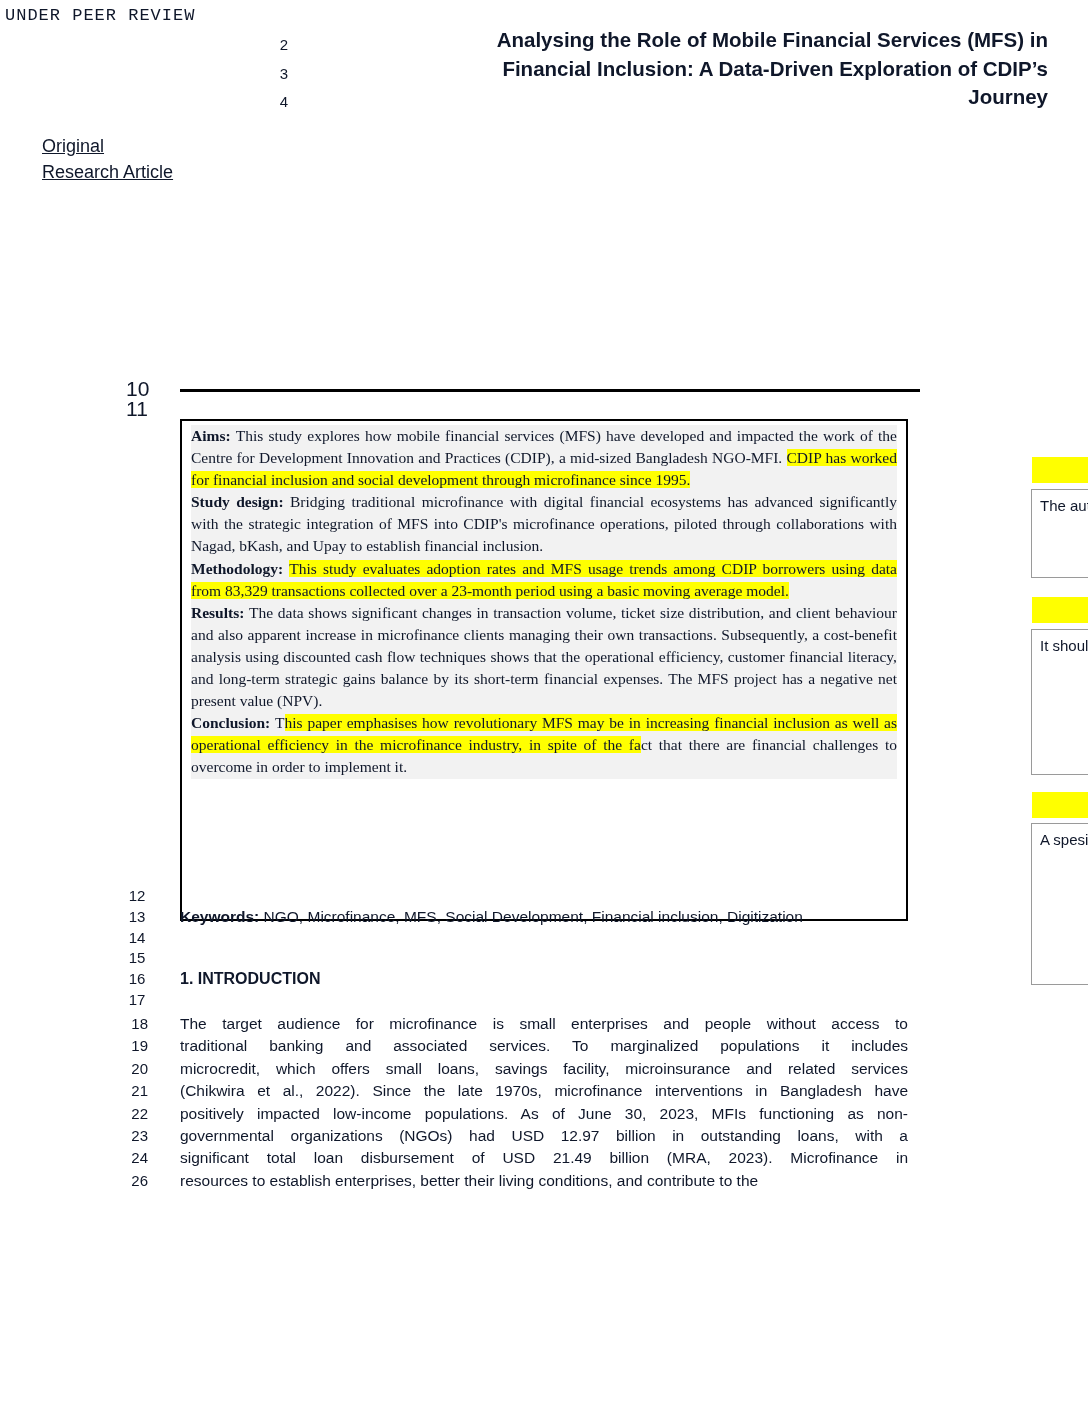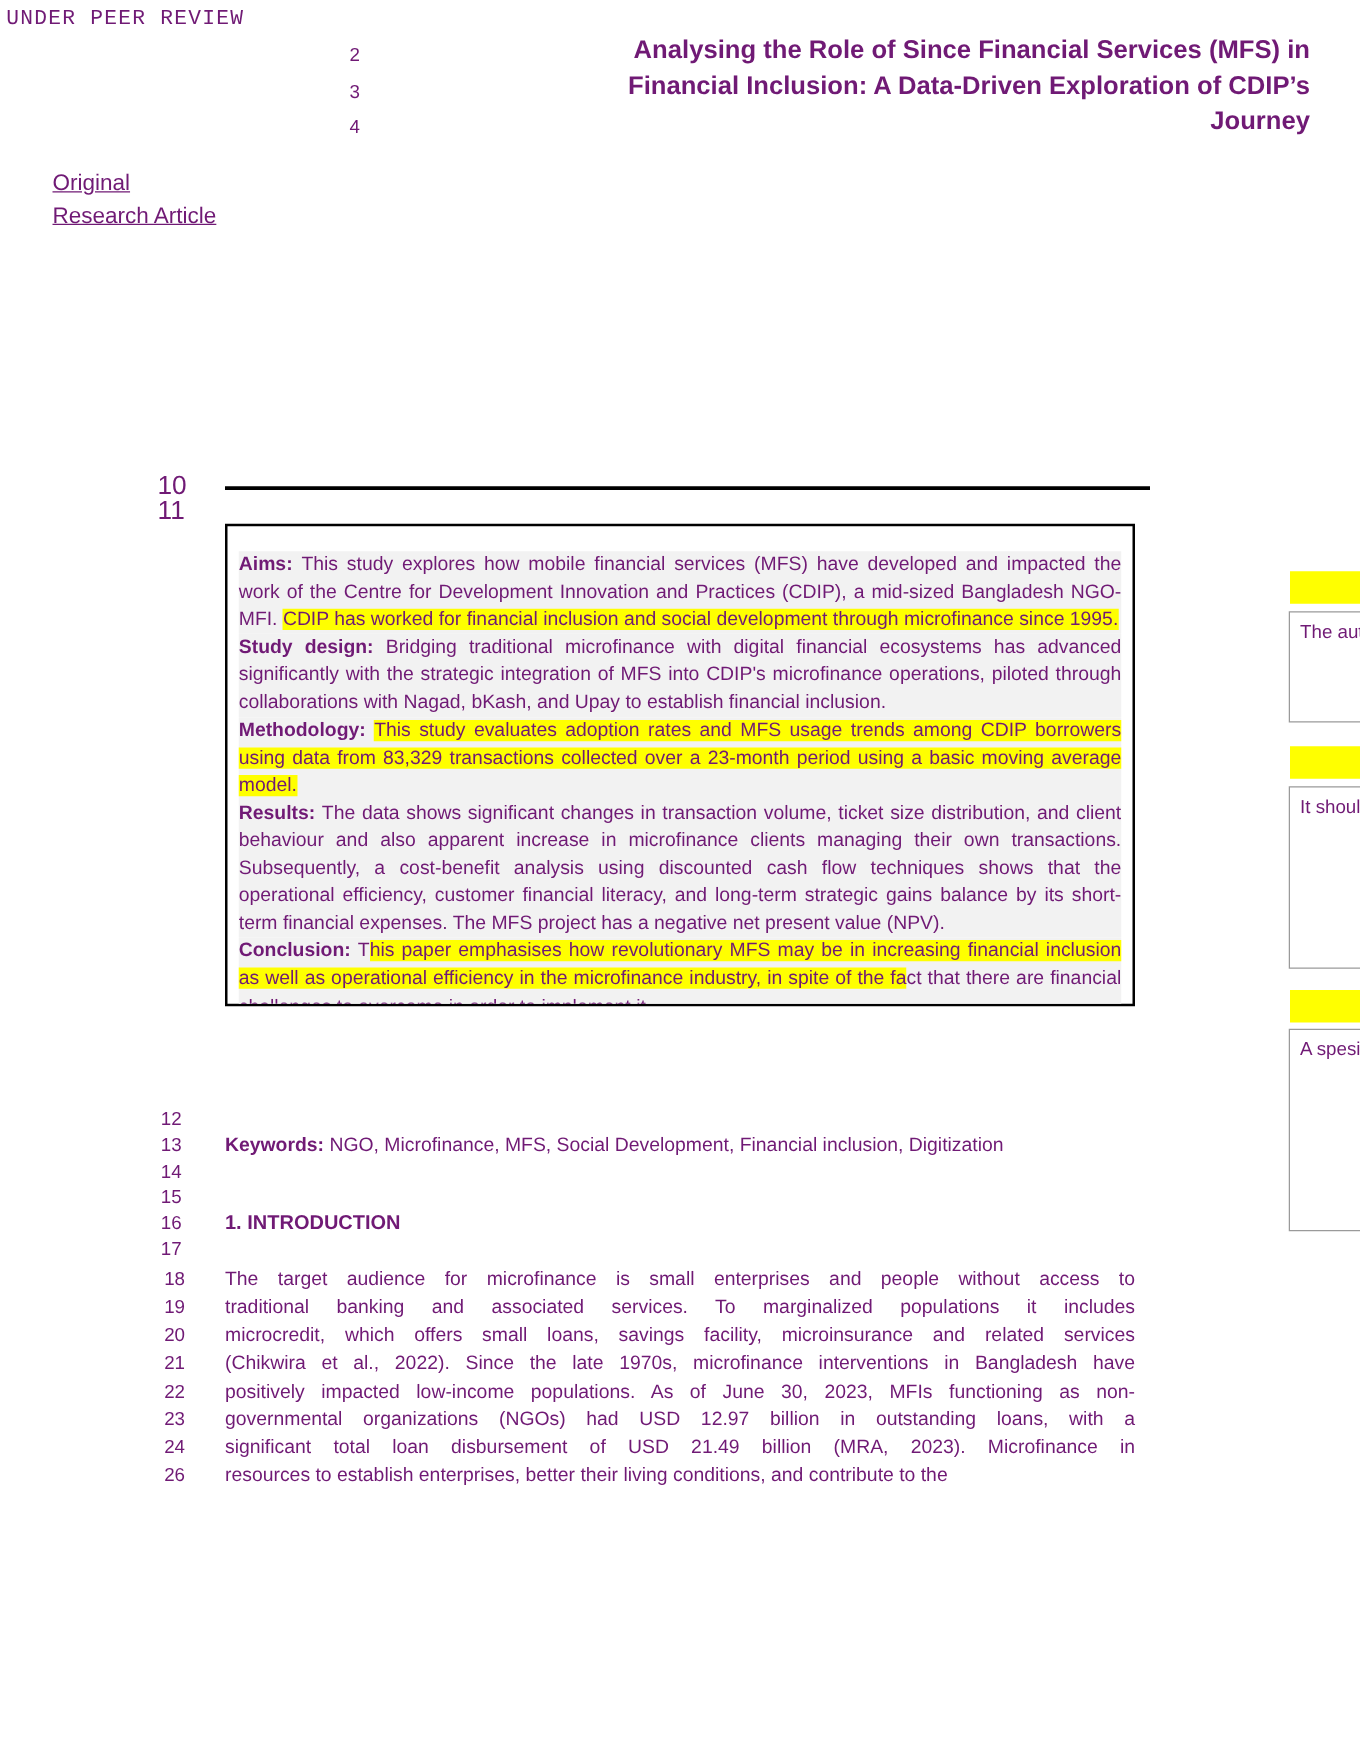--- a/index.html
+++ b/index.html
@@ -1,37 +1,37 @@
 <!DOCTYPE html>
 <html><head>
 <meta charset="utf-8">
 <style>
   html,body{margin:0;padding:0;background:#fff;}
   .page{position:relative;width:1088px;height:1408px;background:#fff;overflow:hidden;
-        font-family:"Liberation Sans",sans-serif;color:#701a75;}
+        font-family:"Liberation Sans",sans-serif;color:#0f172a;}
 
   .watermark{position:absolute;left:5px;top:6px;font-family:"Liberation Mono",monospace;
              font-size:17px;letter-spacing:1px;}
 
   .title-nums{position:absolute;left:266px;top:31px;width:22px;text-align:right;
               font-size:15px;line-height:28.5px;}
   .title-nums div{height:28.5px;}
   .title-block{position:absolute;left:340px;top:26px;width:708px;text-align:right;
                font-size:20.5px;font-weight:bold;line-height:28.5px;}
 
   .article-type{position:absolute;left:42px;top:133px;font-size:18px;line-height:26px;text-decoration:underline;}
 
   .rule-nums{position:absolute;left:126px;top:379px;width:22px;text-align:center;
              font-size:21px;line-height:20px;}
   .rule{position:absolute;left:180px;top:389px;width:740px;height:3px;background:#000;}
 
-  .abstract-box{position:absolute;left:180px;top:419px;width:728px;height:386px;
-                box-sizing:border-box;border:2px solid #000;padding:20px 9px;
+  .abstract-box{position:absolute;left:180px;top:419px;width:728px;height:502px;
+                box-sizing:border-box;border:2px solid #000;padding:4px 9px;
                 font-size:15.5px;line-height:22.1px;text-align:justify;background:#fff;
-                overflow:hidden;}
+                overflow:hidden;font-family:Liberation Serif, serif;}
   .abs-p{margin:0;background:#f2f2f2;}
   .b{font-weight:bold;}
   .hl{background:#ffff00;}
 
   .post-num{position:absolute;left:126px;width:22px;text-align:center;font-size:15px;}
   .pn-0{top:887px}.pn-1{top:908px}.pn-2{top:929px}.pn-3{top:949px}.pn-4{top:970px}.pn-5{top:991px}
 
   .keywords{position:absolute;left:180px;top:908px;font-size:15.5px;width:728px;}
   .intro-heading{position:absolute;left:180px;top:970px;font-size:16px;font-weight:bold;}
 
@@ -55,21 +55,21 @@
 
   <div class="watermark">UNDER PEER REVIEW</div>
 
   <div class="title-nums">
     <div>2</div>
     <div>3</div>
     <div>4</div>
   </div>
 
   <div class="title-block">
-    <div>Analysing the Role of Since Financial Services (MFS) in</div>
+    <div>Analysing the Role of Mobile Financial Services (MFS) in</div>
     <div>Financial Inclusion: A Data-Driven Exploration of CDIP’s</div>
     <div>Journey</div>
   </div>
 
   <div class="article-type">
     <div>Original</div>
     <div>Research Article</div>
   </div>
 
   <div class="rule-nums">

